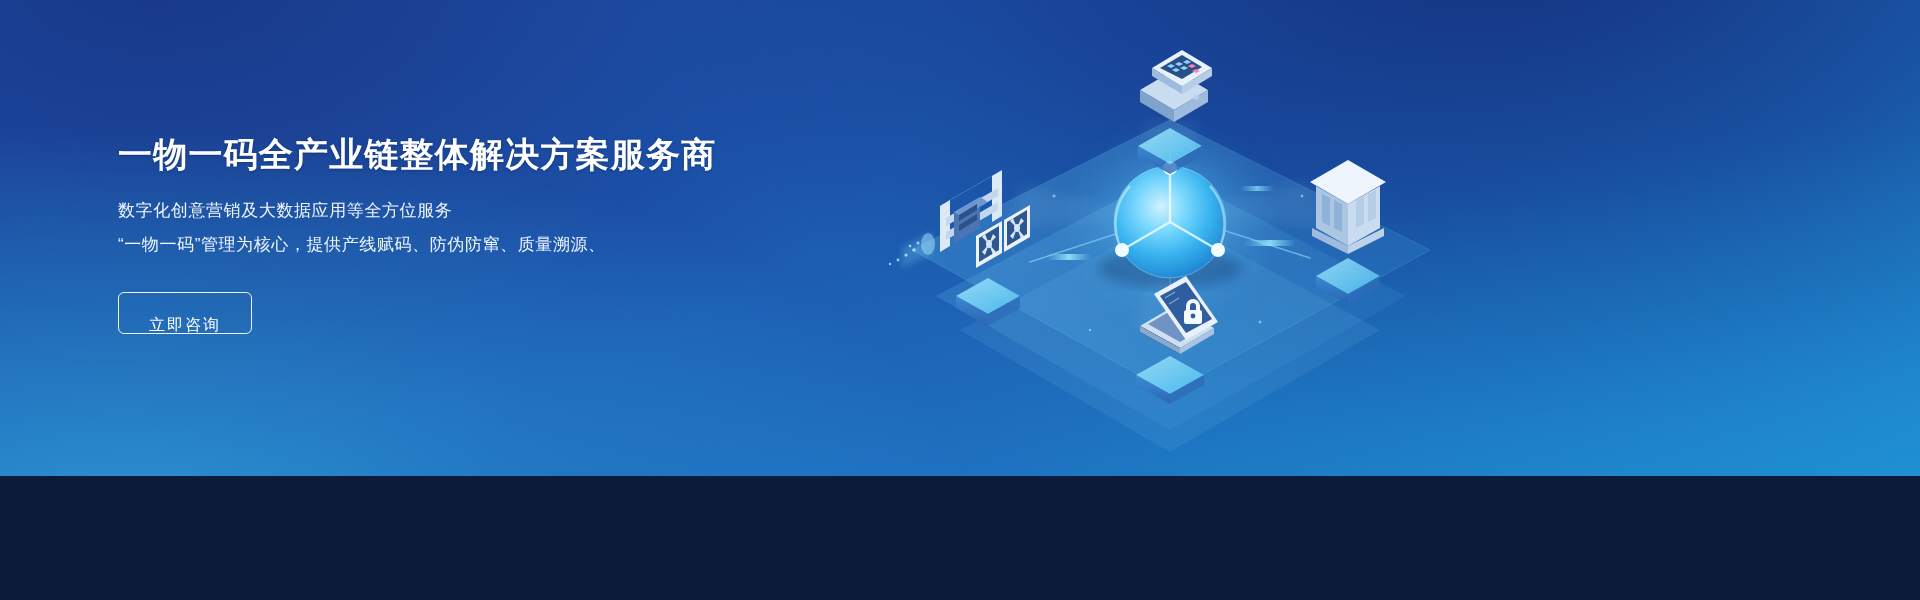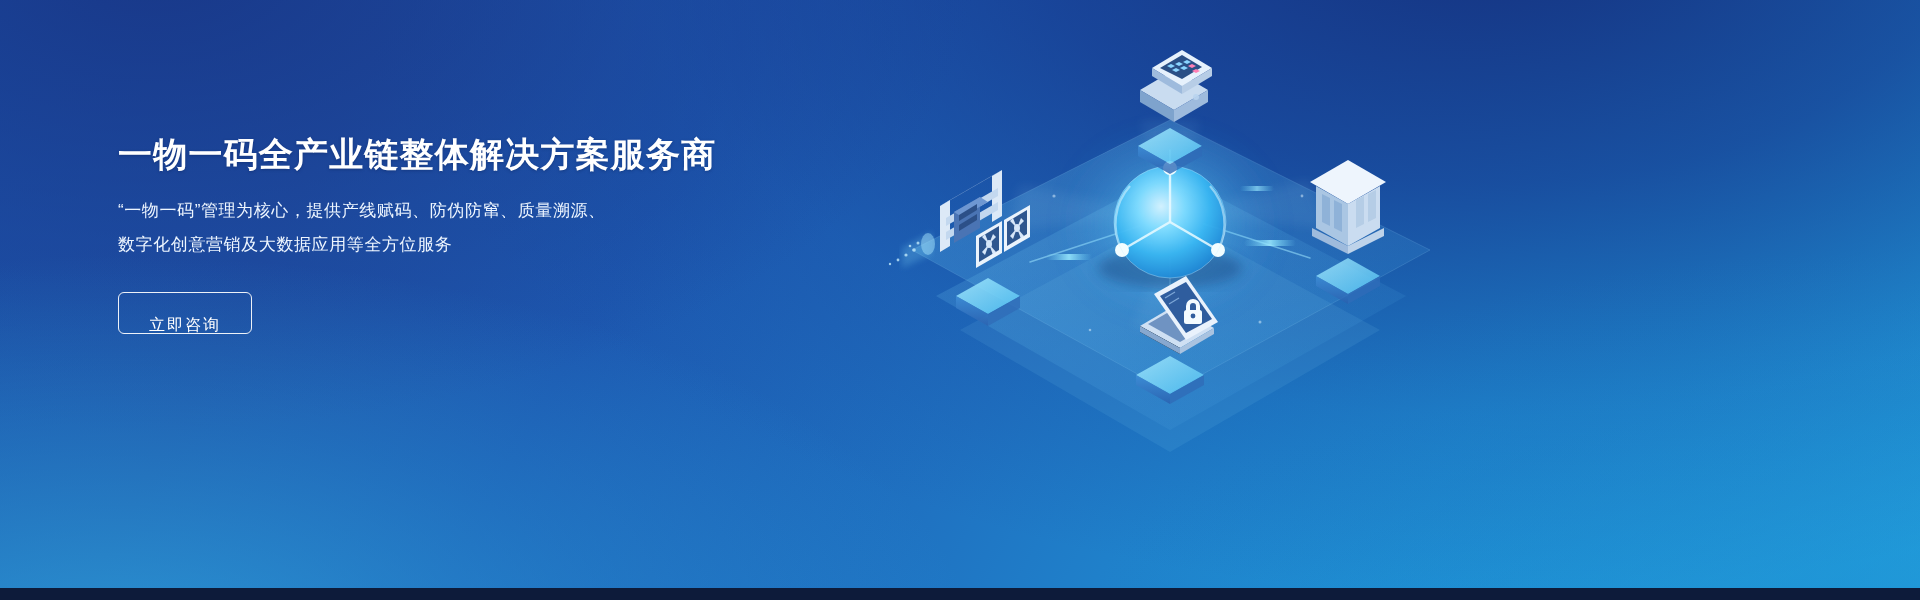--- a/index.html
+++ b/index.html
@@ -4,21 +4,21 @@
 <title>Banner</title>
 <style>
   html, body {
     margin: 0;
     padding: 0;
     background: #0d1b3a;
   }
   #stage {
     position: relative;
     width: 1920px;
-    height: 588px;
+    height: 476px;
     overflow: hidden;
     font-family: "Liberation Sans", "DejaVu Sans", sans-serif;
   }
 
   
   .bg-base {
     position: absolute;
     inset: 0;
     background: linear-gradient(118deg,
         #1b50a8 0%,
@@ -125,22 +125,22 @@
   <div class="bg-base"></div>
   <div class="bg-topright"></div>
   <div class="bg-topleft"></div>
   <div class="bg-bottomleft"></div>
   <div class="bg-bottomright"></div>
 
   <div class="copy">
     <h1 class="headline">一物一码全产业链整体解决方案服务商</h1>
 
     <p class="sub">
+      <span class="line">数字化创意营销及大数据应用等全方位服务</span>
       <span class="line">“一物一码”管理为核心，提供产线赋码、防伪防窜、质量溯源、</span>
-      <span class="line">数字化创意营销及大数据应用等全方位服务</span>
     </p>
 
     <button class="cta">立即咨询</button>
   </div>
 
   <div class="art">
     <svg viewBox="0 0 640 600" xmlns="http://www.w3.org/2000/svg">
       <defs>
         <linearGradient id="platTop" x1="0" y1="0" x2="1" y2="1">
           <stop offset="0%" stop-color="#6fc8f2" stop-opacity="0.30"></stop>

